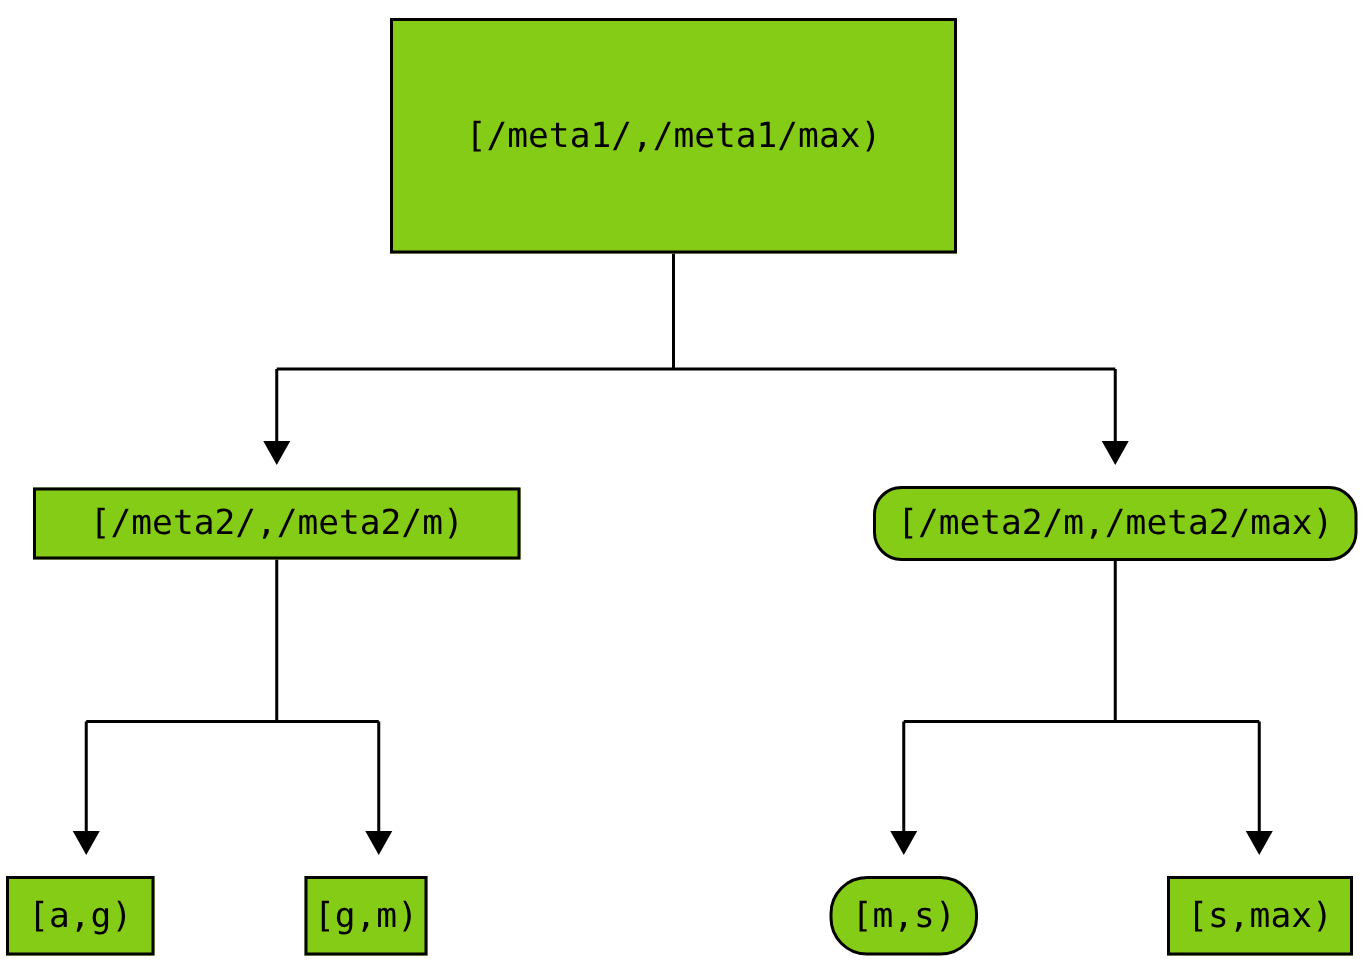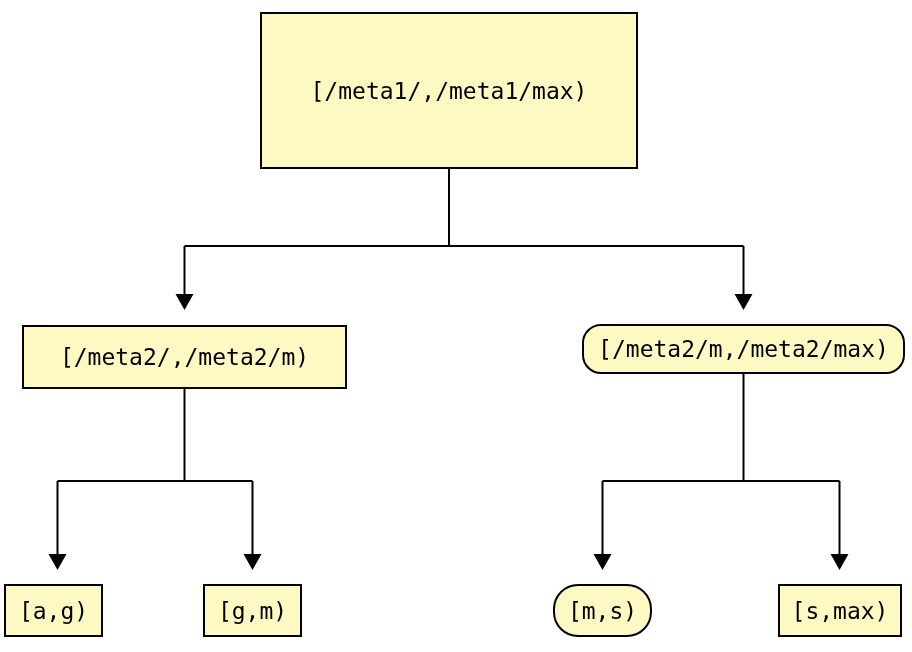--- a/index.html
+++ b/index.html
@@ -18,37 +18,37 @@
   #connectors {
     position: absolute;
     left: 0;
     top: 0;
     z-index: 0;
   }
   .node {
     position: absolute;
     box-sizing: border-box;
     border: 2px solid #000000;
-    background: #fef9c3;
+    background: #84cc16;
     display: flex;
     align-items: center;
     justify-content: center;
     font-size: 23px;
     color: #000000;
     white-space: nowrap;
     z-index: 1;
   }
   
   .node.root      { left: 260px; top: 12px;  width: 378px; height: 157px; }
   
-  .node.mid-left  { left: 22px;  top: 325px; width: 325px; height: 64px; }
+  .node.mid-left  { left: 22px;  top: 325px; width: 325px; height: 48px; }
   .node.mid-right { left: 582px; top: 324px; width: 323px; height: 50px; border-radius: 19px; }
   
   .node.leaf-ag   { left: 4px;   top: 584px; width: 99px;  height: 53px; }
-  .node.leaf-gm   { left: 203px; top: 584px; width: 99px;  height: 53px; }
+  .node.leaf-gm   { left: 203px; top: 584px; width: 82px;  height: 53px; }
   .node.leaf-ms   { left: 553px; top: 584px; width: 99px;  height: 53px; border-radius: 25px; }
   .node.leaf-smax { left: 778px; top: 584px; width: 124px; height: 53px; }
 </style>
 </head>
 <body>
 
 <div id="canvas">
 
   <svg id="connectors" width="912" height="652" viewBox="0 0 912 652" xmlns="http://www.w3.org/2000/svg" aria-hidden="true">
 

